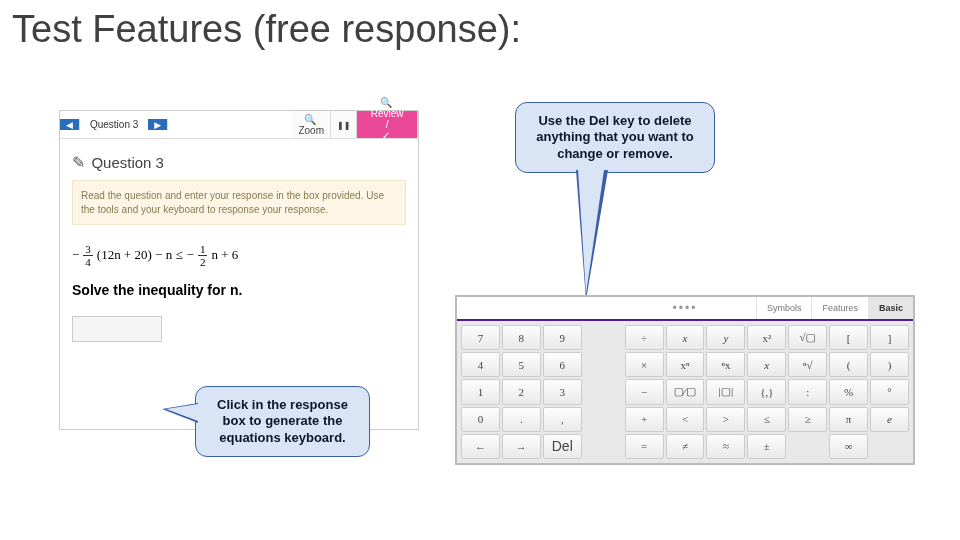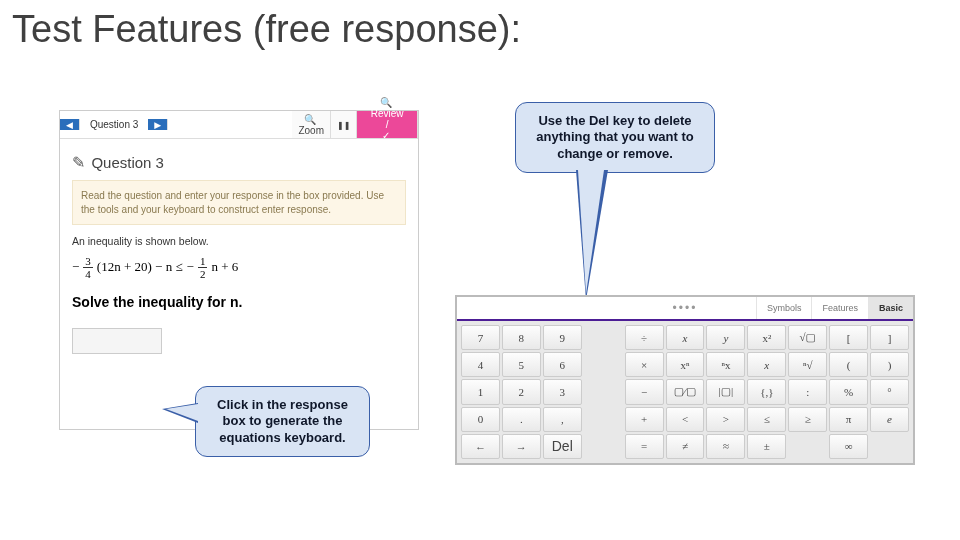--- a/index.html
+++ b/index.html
@@ -238,22 +238,21 @@
       <span style="margin:0 3px">/</span>
       <span class="check-icon"></span>
         <span>Finish Test</span>
     </div>
   </div>
   <div class="qp-body">
     <div class="qp-qhead">
       <span class="pencil-icon"></span>
       <span>Question 3</span>
     </div>
-    <div class="qp-instructions">Read the question and enter your response in the box provided. Use the tools and your keyboard to construct enter response.</div>
-    <div class="qp-prompt bold">An inequality is shown below.</div>
+    <div class="qp-instructions">Read the question and enter your response in the box provided. Use the tools and your keyboard to response your response.</div>
     <div class="qp-math">
       <span>−</span>
       <span class="frac">
           <span>3</span>
           <span>4</span>
         </span>
       <span>(12n + 20) − n ≤</span>
       <span>−</span>
       <span class="frac">
           <span>1</span>

